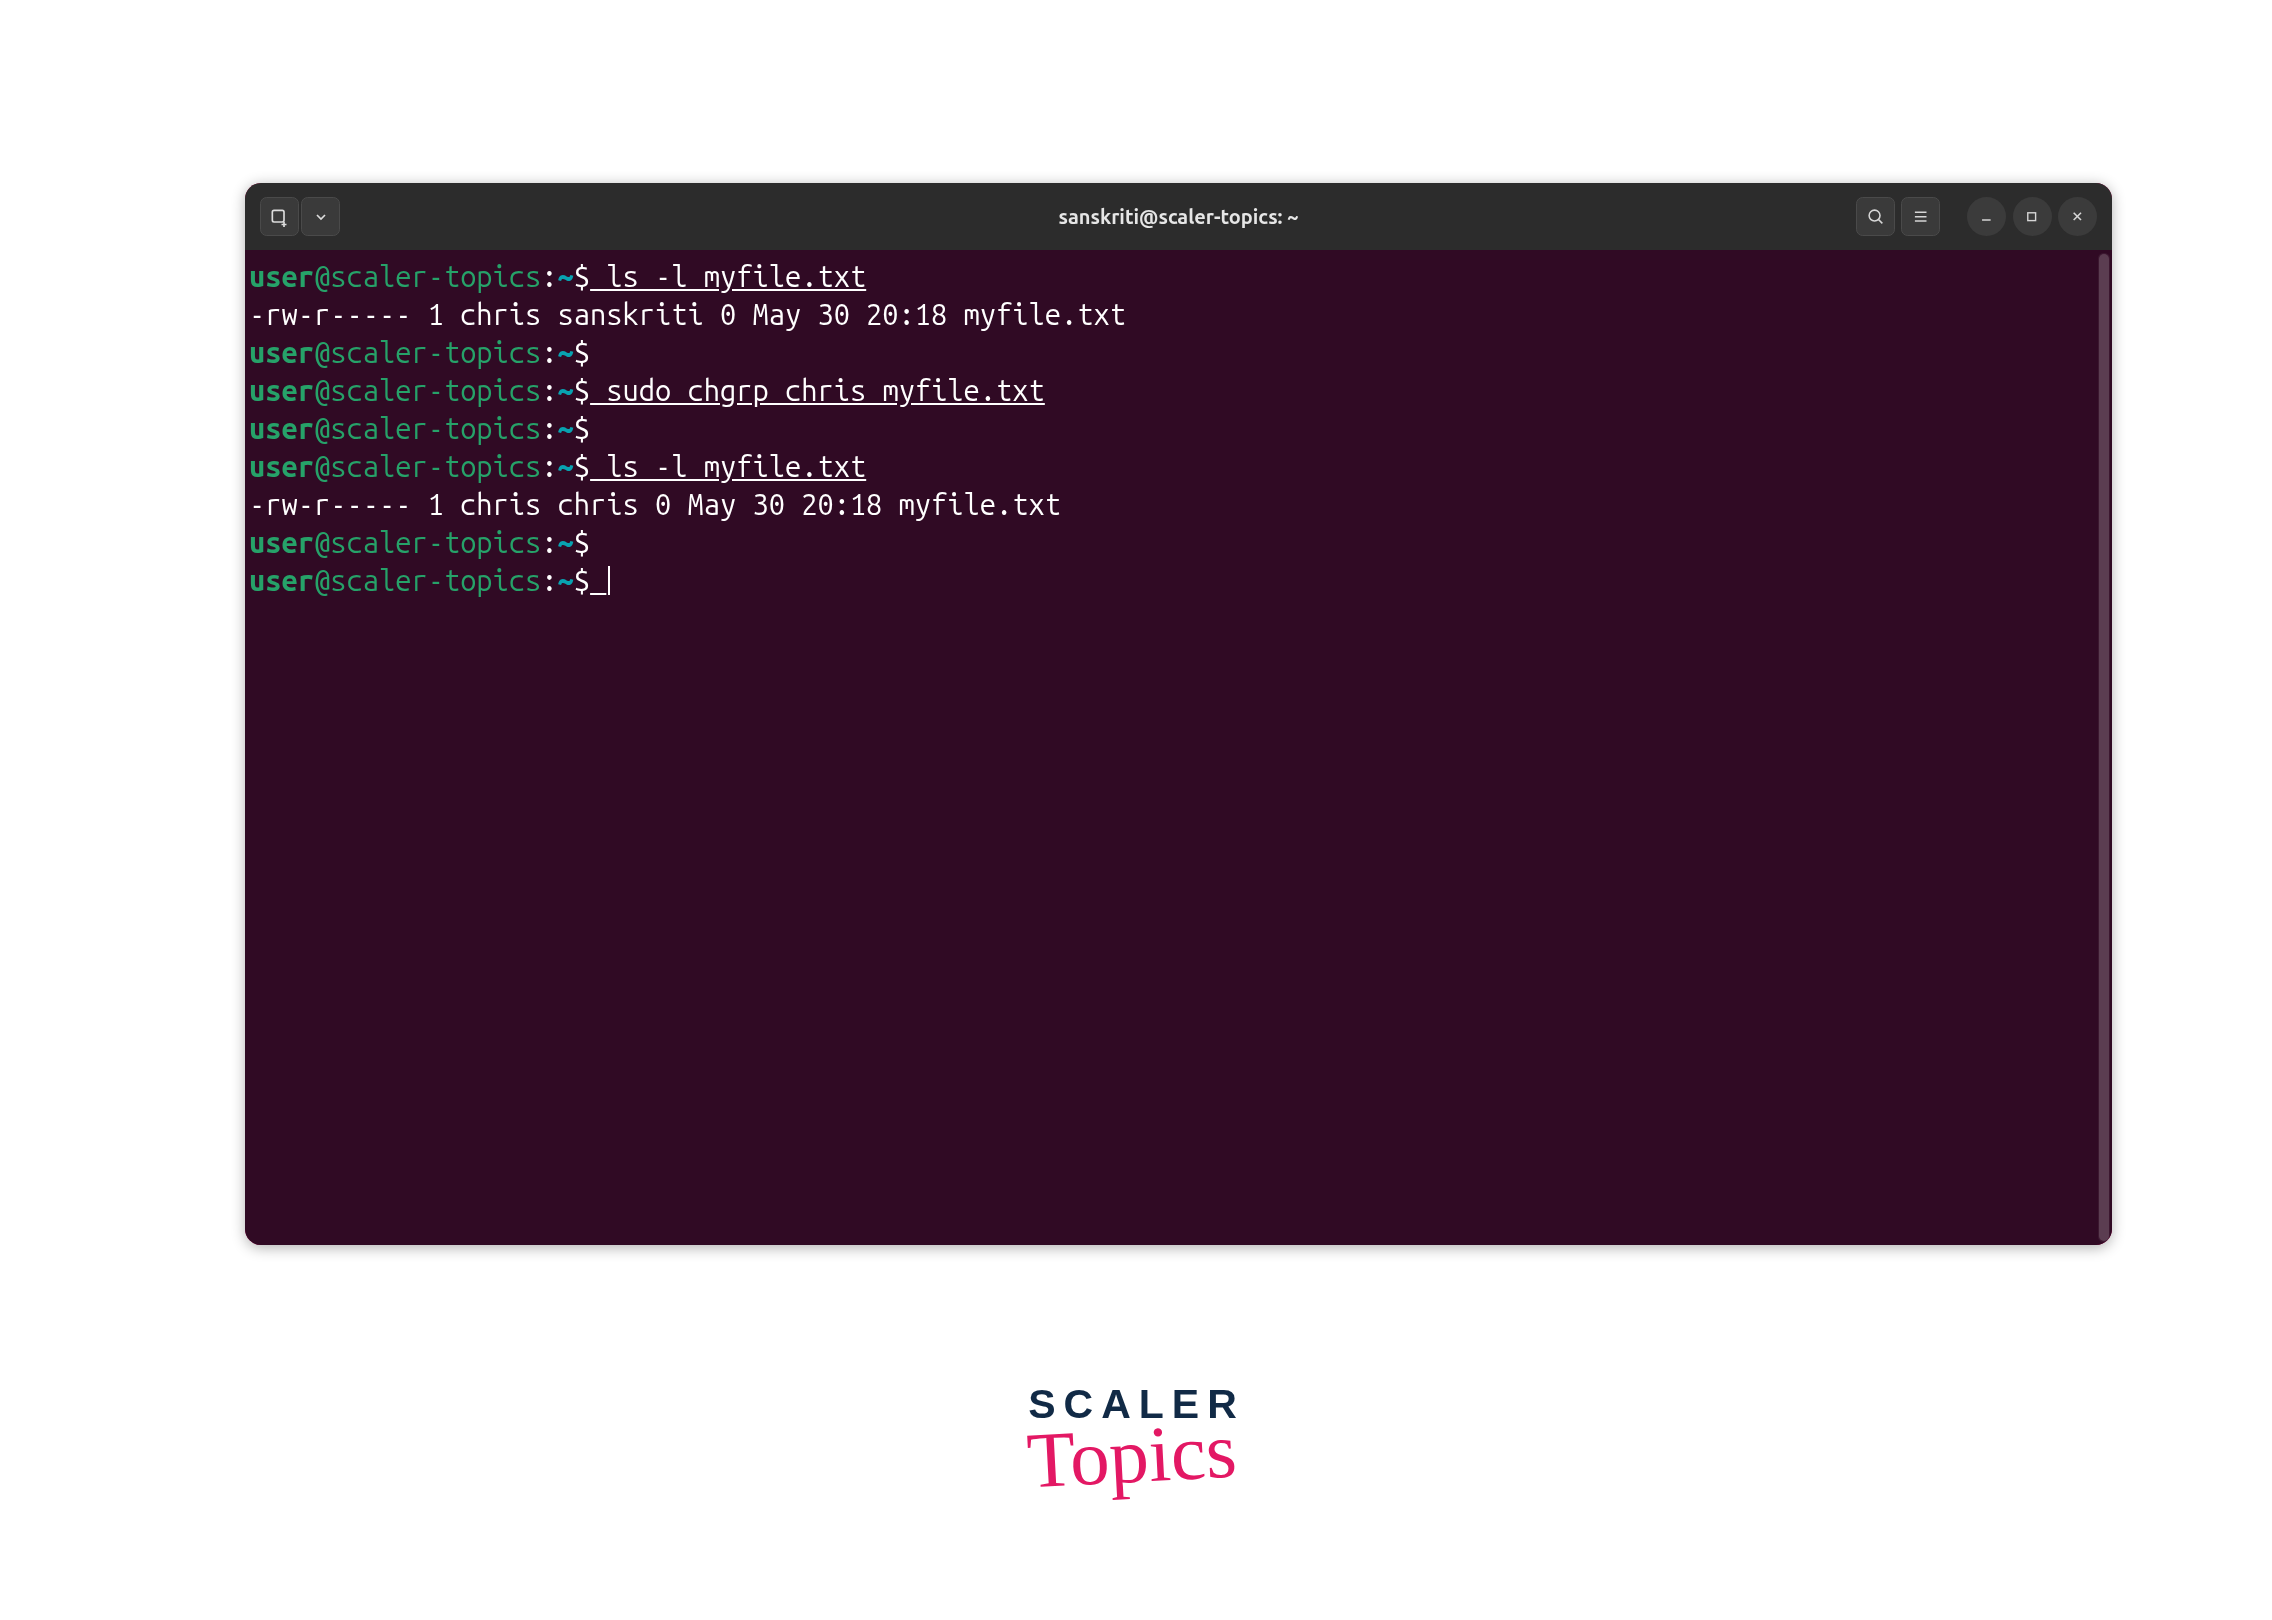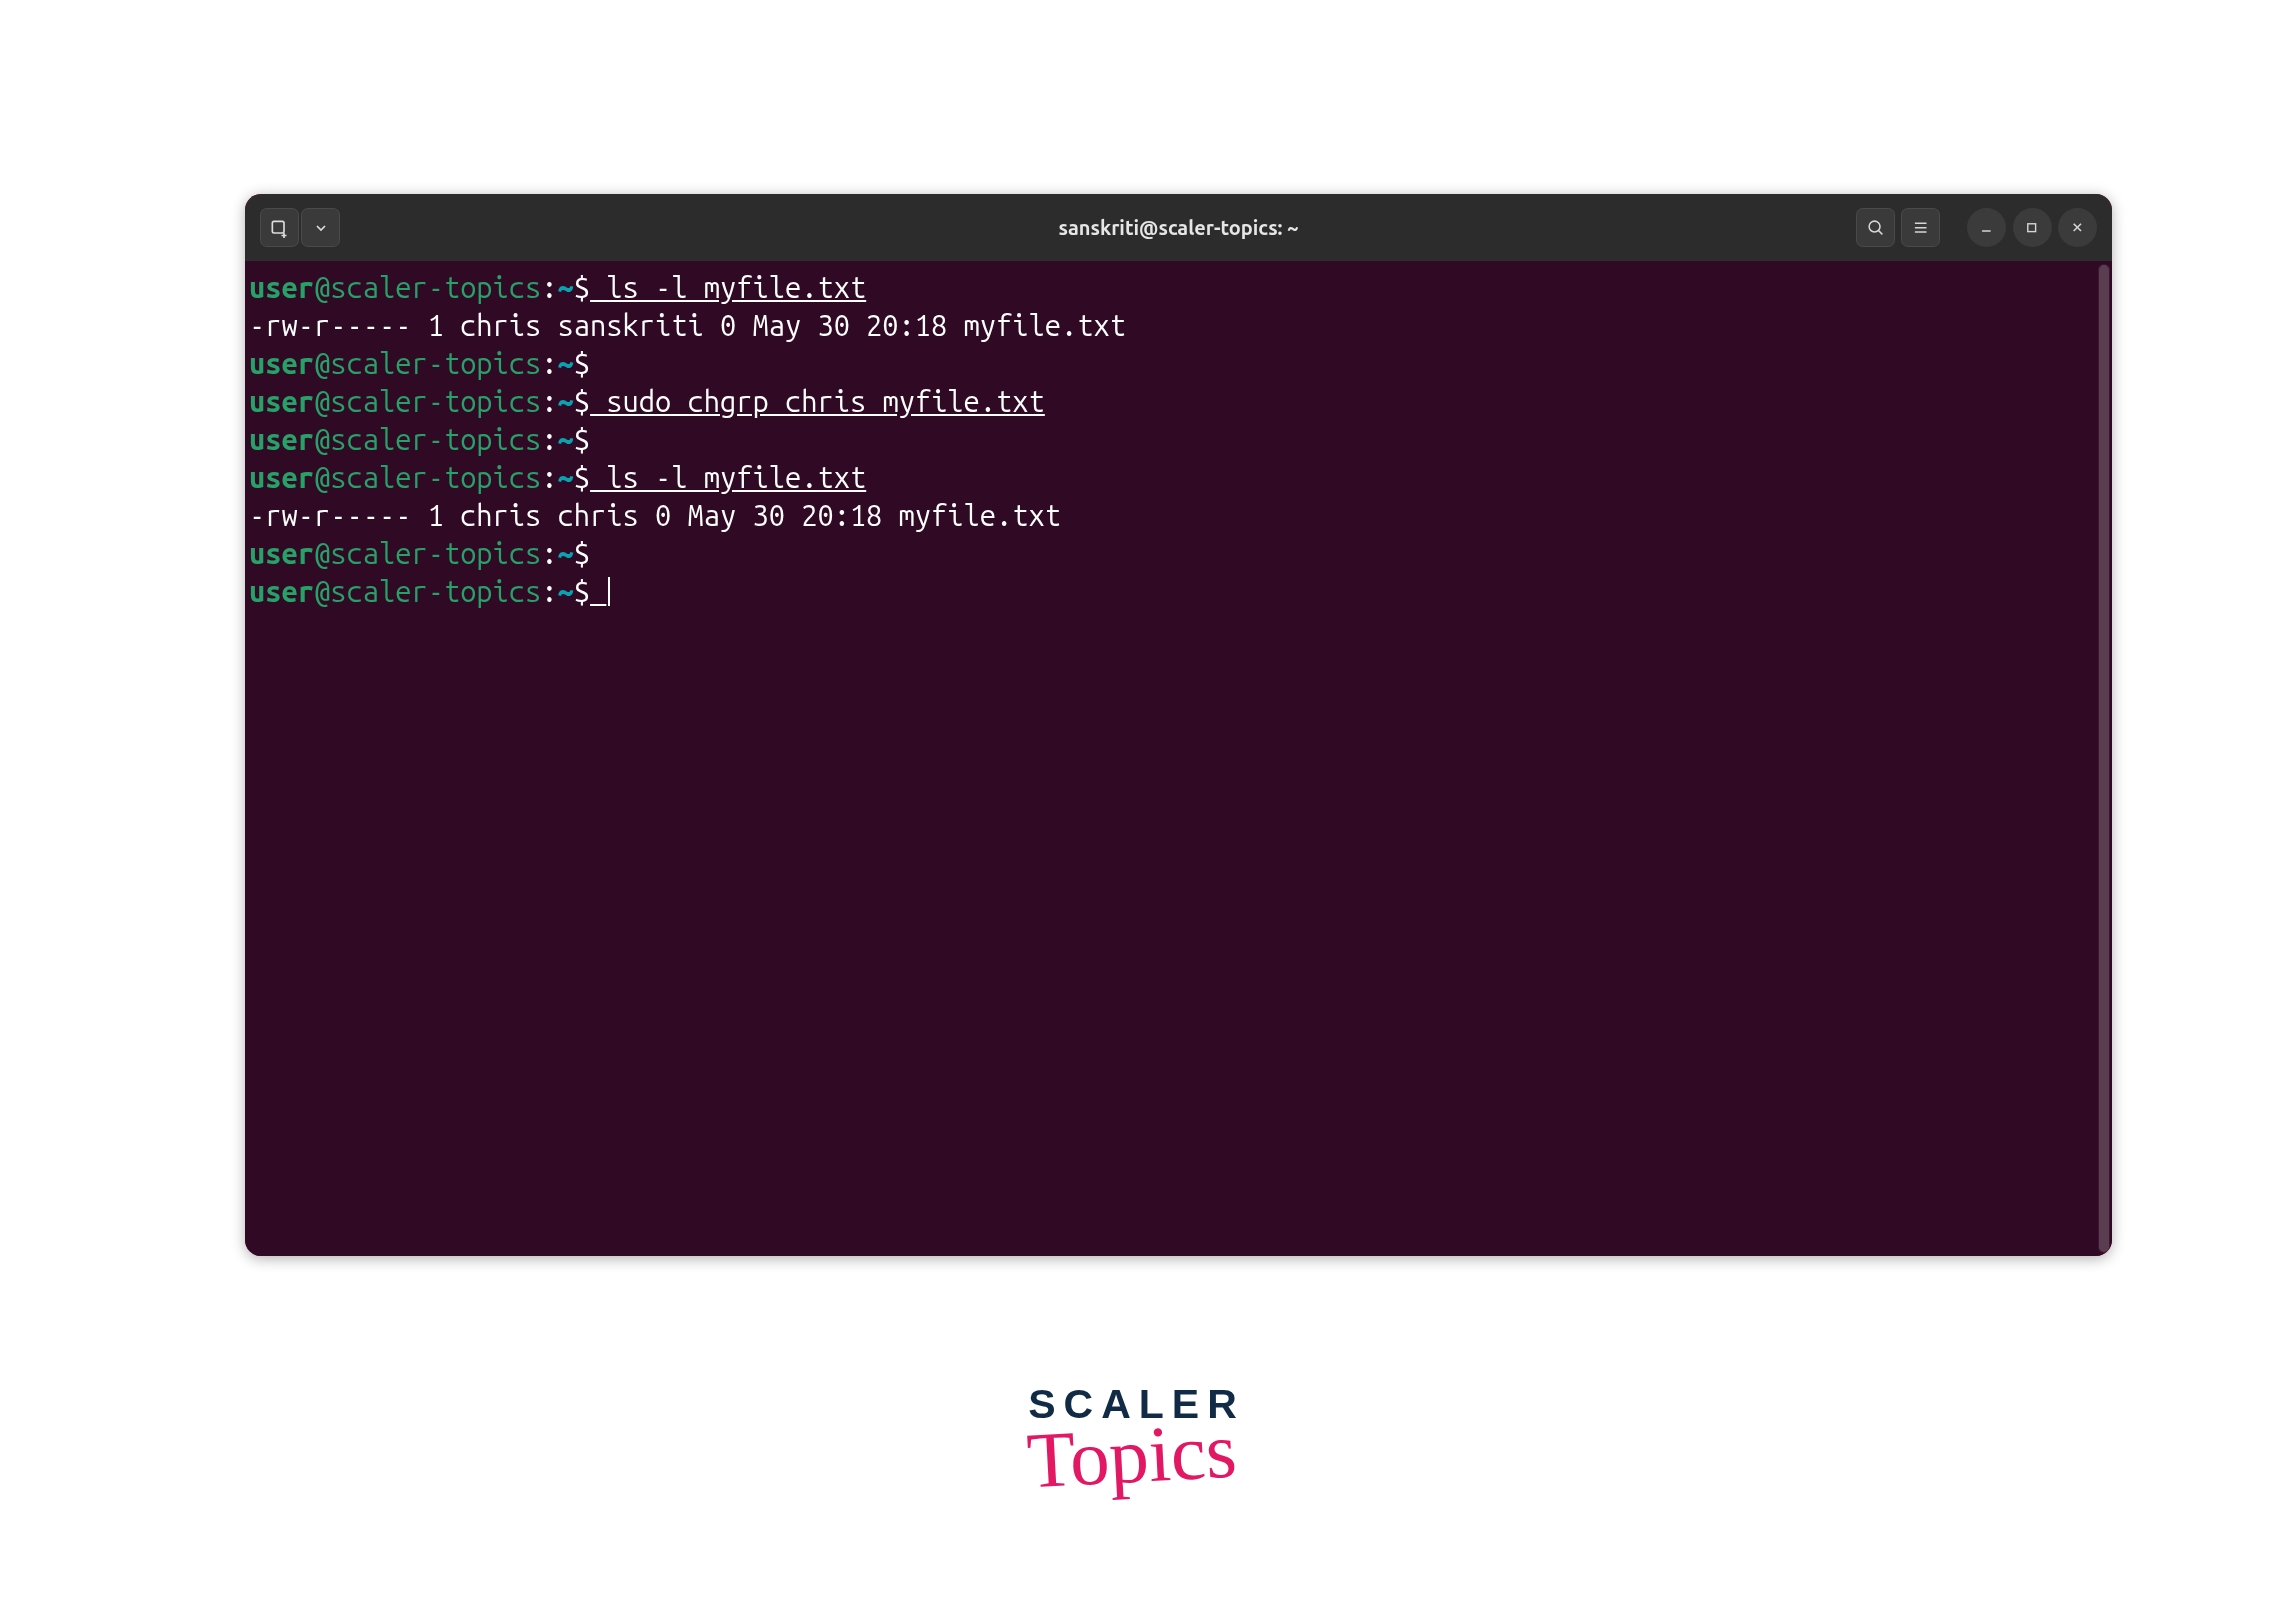--- a/index.html
+++ b/index.html
@@ -7,21 +7,21 @@
     margin: 0;
     background: #ffffff;
     font-family: "Ubuntu Mono", "DejaVu Sans Mono", Consolas, monospace;
     width: 2273px;
     height: 1621px;
     position: relative;
   }
   .terminal-window {
     position: absolute;
     left: 245px;
-    top: 194px;
+    top: 183px;
     width: 1867px;
     height: 1062px;
     background: #be185d;
     border-radius: 16px;
     overflow: hidden;
     box-shadow: 0 2.7px 13.4px rgba(0,0,0,0.3);
     display: flex;
     flex-direction: column;
   }
   .titlebar {

